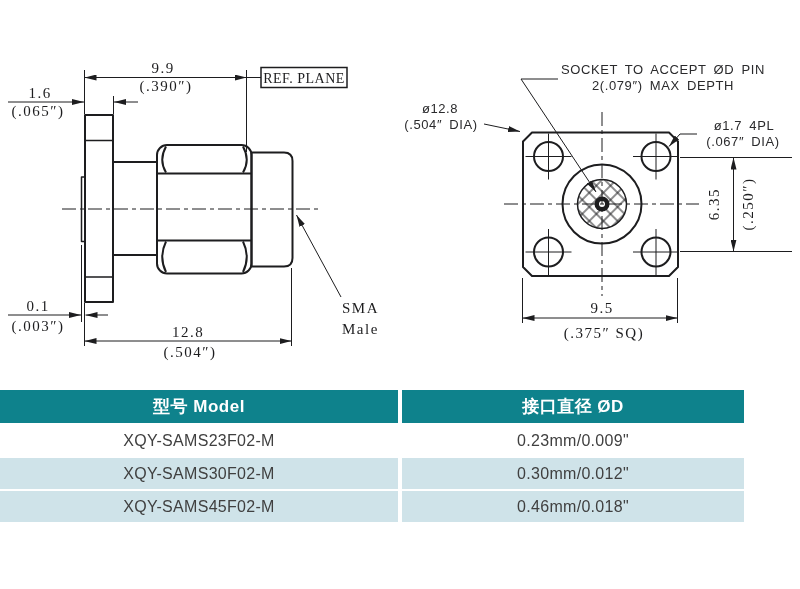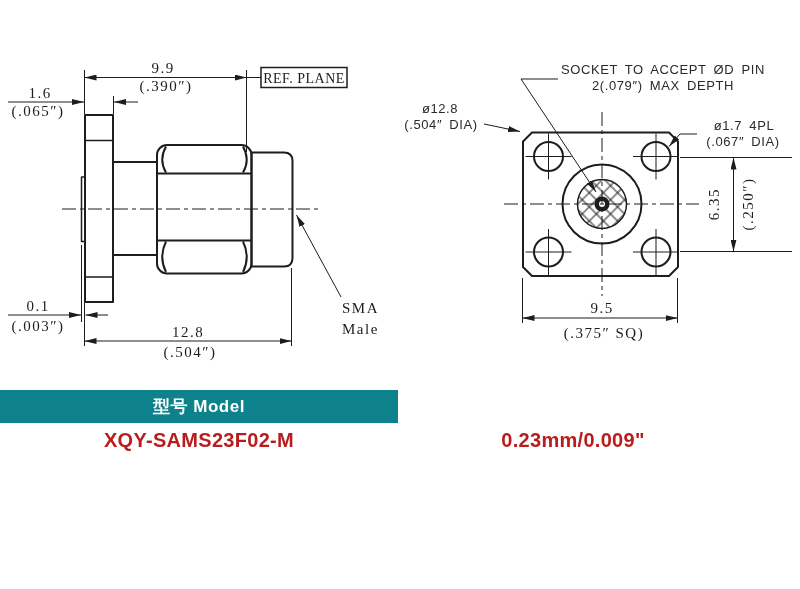--- a/index.html
+++ b/index.html
@@ -9,21 +9,21 @@
   #drawing{position:absolute;top:0;left:0;}
   .cad{font-family:"Liberation Serif", serif;font-size:15px;fill:#1d1d1f;letter-spacing:1.5px;}
   .cadsm{font-family:"Liberation Serif", serif;font-size:14px;fill:#1d1d1f;letter-spacing:0.5px;}
   .lbl{font-family:"Liberation Sans", sans-serif;font-size:13px;fill:#2a2a2c;letter-spacing:0.6px;word-spacing:3px;}
   
   #spec-table{position:absolute;left:0;top:390px;width:744px;display:flex;flex-direction:column;row-gap:2px;background:#fff;}
   .thead,.tr{display:grid;grid-template-columns:398px 1fr;column-gap:4px;}
   .th{height:33px;background:#0E828C;color:#ffffff;display:flex;align-items:center;justify-content:center;
       font-size:17px;font-weight:bold;letter-spacing:0.5px;}
   .td{height:31px;display:flex;align-items:center;justify-content:center;
-      font-size:20px;color:#b91c1c;background:#ffffff;letter-spacing:0.3px;font-weight:bold;}
+      font-size:16px;color:#404040;background:#ffffff;letter-spacing:0.3px;}
   .tr.alt .td{background:#CFE3E9;}
 </style>
 </head>
 <body>
 
 <div id="stage">
 
 <svg id="drawing" width="800" height="390" viewBox="0 0 800 390">
   <defs>
     <marker id="arr" viewBox="0 0 12 6" refX="12" refY="3" markerWidth="12" markerHeight="6" markerUnits="userSpaceOnUse" orient="auto-start-reverse">
@@ -116,20 +116,29 @@
     <text class="cad" x="719" y="204" text-anchor="middle" transform="rotate(-90 719 204)">6.35</text>
     <text class="cad" x="753" y="204" text-anchor="middle" transform="rotate(-90 753 204)">(.250″)</text>
     <text class="cad" x="602" y="313" text-anchor="middle">9.5</text>
     <text class="cad" x="604" y="338" text-anchor="middle">(.375″ SQ)</text>
   </g>
 </svg>
 
 <div id="spec-table">
   <div class="thead">
     <div class="th">型号 Model</div>
+    <div class="th">接口直径 ØD</div>
   </div>
   <div class="tr">
     <div class="td">XQY-SAMS23F02-M</div>
     <div class="td">0.23mm/0.009"</div>
+  </div>
+  <div class="tr alt">
+    <div class="td">XQY-SAMS30F02-M</div>
+    <div class="td">0.30mm/0.012"</div>
+  </div>
+  <div class="tr alt">
+    <div class="td">XQY-SAMS45F02-M</div>
+    <div class="td">0.46mm/0.018"</div>
   </div>
 </div>
 
 </div>
 
 </body></html>

